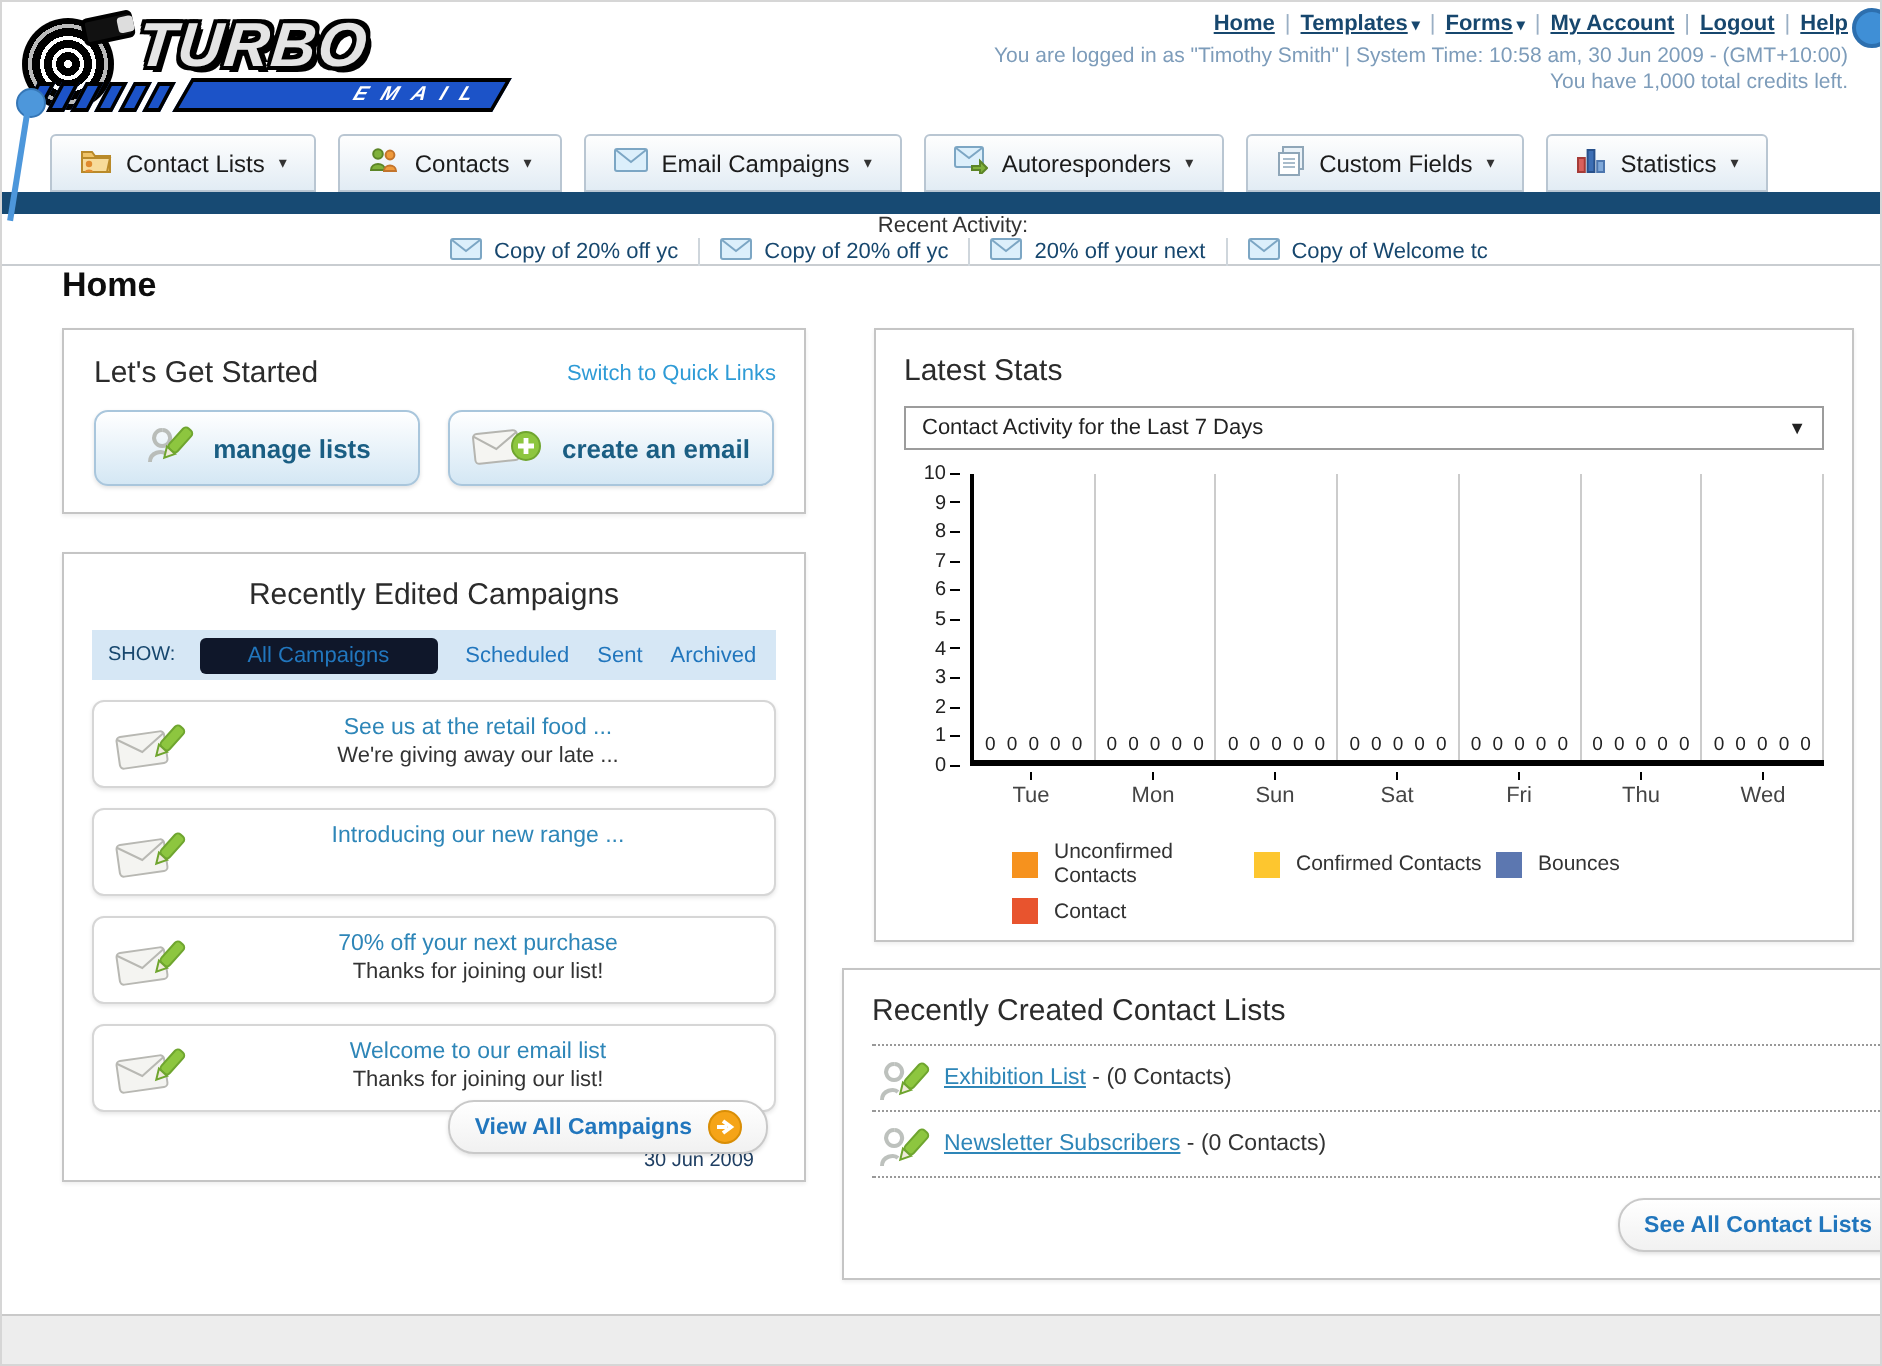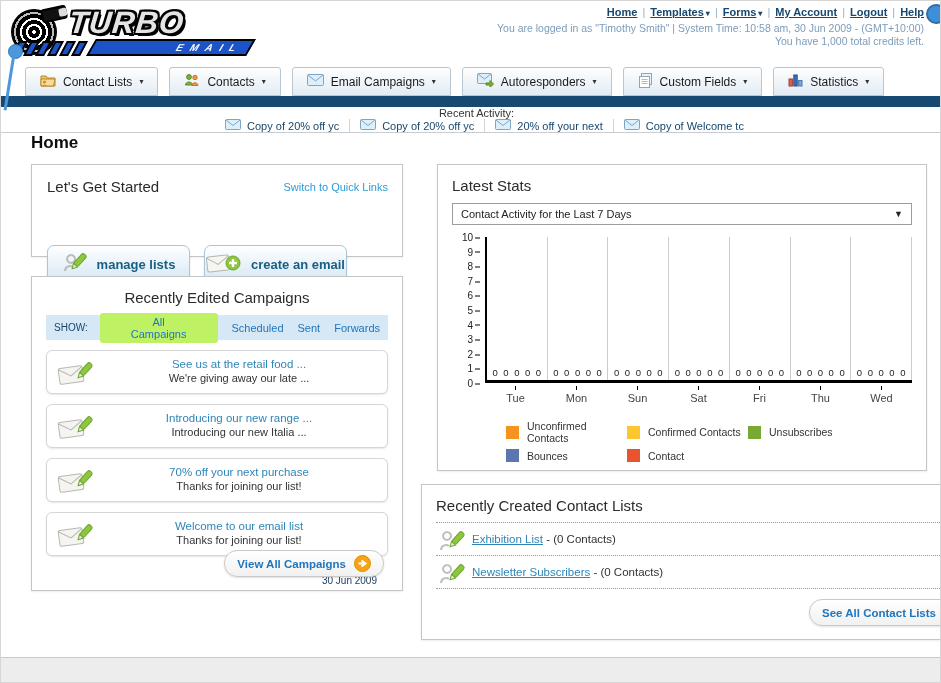--- a/index.html
+++ b/index.html
@@ -62,32 +62,32 @@
 
   
   .page-title { position:absolute; top:132px; left:30px; font-size:17px; font-weight:bold; color:#0d0d0d; }
   .panel { position:absolute; background:#fff; border:1px solid #C5C5C5; box-shadow:0 1px 2px rgba(0,0,0,.07); }
   .panel-title { font-size:15px; color:#2b2b2b; }
 
   
   #panel-getstarted { left:30px; top:163px; width:372px; height:93px; padding:13px 15px; }
   #panel-getstarted .switch-link { position:absolute; right:14px; top:16px; font-size:11px; color:#2E9BD6; text-decoration:none; }
   .gs-buttons { position:absolute; left:15px; top:40px; display:flex; gap:14px; }
-  .big-btn { width:143px; height:38px; border:1px solid #A9C6DC; border-radius:7px;
+  .big-btn { width:163px; height:38px; border:1px solid #A9C6DC; border-radius:7px;
     background:linear-gradient(#FFFFFF,#D4E7F4); display:flex; align-items:center; justify-content:center;
     gap:9px; font-size:13px; font-weight:bold; color:#1A5E83; cursor:pointer;
-    box-shadow:0 1px 2px rgba(0,0,0,.12);margin-top:40px; }
+    box-shadow:0 1px 2px rgba(0,0,0,.12); }
 
   
   #panel-campaigns { left:30px; top:275px; width:372px; height:315px; padding:12px 14px;text-align:center; }
   .show-bar { margin-top:9px; height:25px; background:#D6E7F5; display:flex; align-items:center;
     padding:0 8px; gap:12px; font-size:11px; }
   .show-bar .show-label { color:#17476E; font-size:10px; }
   .show-bar a { color:#2176BD; text-decoration:none; }
-  .show-bar a.active { background:#bef264; border-radius:3px; padding:3px 24px; }
+  .show-bar a.active { background:#0f172a; border-radius:3px; padding:3px 24px; }
   .camp-row { position:relative; margin-top:10px; height:44px; border:1px solid #D6D6D6; border-radius:6px;
     background:#fff; box-shadow:0 1px 2px rgba(0,0,0,.10); padding:6px 10px 6px 54px; }
   .camp-row .row-icon { position:absolute; left:10px; top:8px; }
   .camp-title { font-size:11.5px; color:#2E86B8; text-decoration:none; display:block; margin-top:1px; }
   .camp-sub { font-size:11px; color:#333; margin-top:2px; }
   .camp-date { position:absolute; right:10px; top:19px; font-size:10px; color:#1F3F63;margin-top:43px; }
   .pill-btn { position:absolute; display:flex; align-items:center; gap:8px; height:27px; padding:0 12px;
     border:1px solid #C9C9C9; border-radius:13px; background:linear-gradient(#FFFFFF,#F1F1F1);
     font-size:11.5px; font-weight:bold; color:#2176BD; cursor:pointer; box-shadow:0 1px 2px rgba(0,0,0,.12); }
   #view-all-btn { right:18px; bottom:13px; }
@@ -281,21 +281,21 @@
 </div>
 
 <div class="panel" id="panel-campaigns">
   <div class="panel-title">Recently Edited Campaigns</div>
   <div class="show-bar">
     <span class="show-label">SHOW:</span>
     <span id="camp-filters" style="display:flex;gap:14px;align-items:center;">
         <a class="active">All Campaigns</a>
         <a>Scheduled</a>
         <a>Sent</a>
-        <a>Forwards</a>
+        <a>Archived</a>
       </span>
   </div>
   <div id="camp-rows">
       <div class="camp-row">
         <span class="row-icon"><svg width="40" height="28" viewBox="0 0 40 28">
             <g transform="rotate(-8 14 16)">
               <rect x="2" y="8" width="24" height="16" rx="2" fill="#F4F4F1" stroke="#B8B8B3"></rect>
               <path d="M2 9 L14 17 L26 9" fill="none" stroke="#B8B8B3"></path>
             </g>
             <g transform="rotate(42 27 12)">
@@ -312,21 +312,20 @@
             <g transform="rotate(-8 14 16)">
               <rect x="2" y="8" width="24" height="16" rx="2" fill="#F4F4F1" stroke="#B8B8B3"></rect>
               <path d="M2 9 L14 17 L26 9" fill="none" stroke="#B8B8B3"></path>
             </g>
             <g transform="rotate(42 27 12)">
               <rect x="24.5" y="2" width="5.5" height="14" rx="2" fill="#8DC63F" stroke="#6FA52F"></rect>
               <path d="M24.5 16 l2.7 5 l2.8 -5 z" fill="#EFEADB" stroke="#6FA52F"></path>
             </g>
           </svg></span>
         <a class="camp-title">Introducing our new range ...</a>
-        <div class="camp-sub">Introducing our new Italia ...</div>
         <span class="camp-date">30 Jun 2009</span>
       </div>
       <div class="camp-row">
         <span class="row-icon"><svg width="40" height="28" viewBox="0 0 40 28">
             <g transform="rotate(-8 14 16)">
               <rect x="2" y="8" width="24" height="16" rx="2" fill="#F4F4F1" stroke="#B8B8B3"></rect>
               <path d="M2 9 L14 17 L26 9" fill="none" stroke="#B8B8B3"></path>
             </g>
             <g transform="rotate(42 27 12)">
               <rect x="24.5" y="2" width="5.5" height="14" rx="2" fill="#8DC63F" stroke="#6FA52F"></rect>
@@ -481,24 +480,20 @@
   <div class="legend" id="chart-legend">
       <div class="legend-item">
         <span class="swatch" style="background: rgb(246, 146, 30);"></span>
         <span>Unconfirmed Contacts</span>
       </div>
       <div class="legend-item">
         <span class="swatch" style="background: rgb(253, 198, 47);"></span>
         <span>Confirmed Contacts</span>
       </div>
       <div class="legend-item">
-        <span class="swatch" style="background: rgb(119, 169, 51);"></span>
-        <span>Unsubscribes</span>
-      </div>
-      <div class="legend-item">
         <span class="swatch" style="background: rgb(92, 119, 176);"></span>
         <span>Bounces</span>
       </div>
       <div class="legend-item">
         <span class="swatch" style="background: rgb(232, 84, 46);"></span>
         <span>Contact</span>
       </div>
     </div>
 </div>
 

